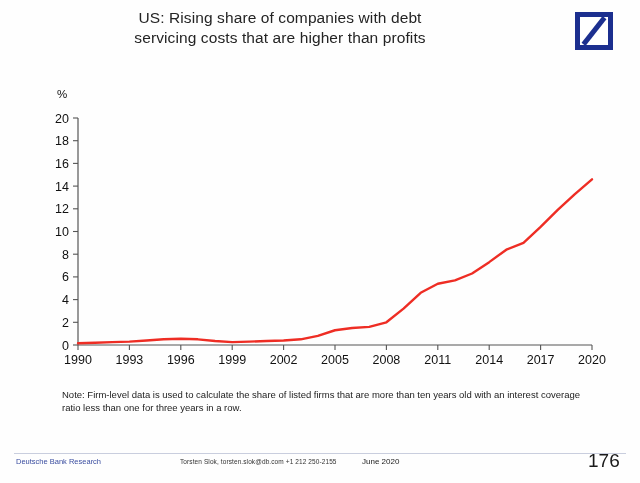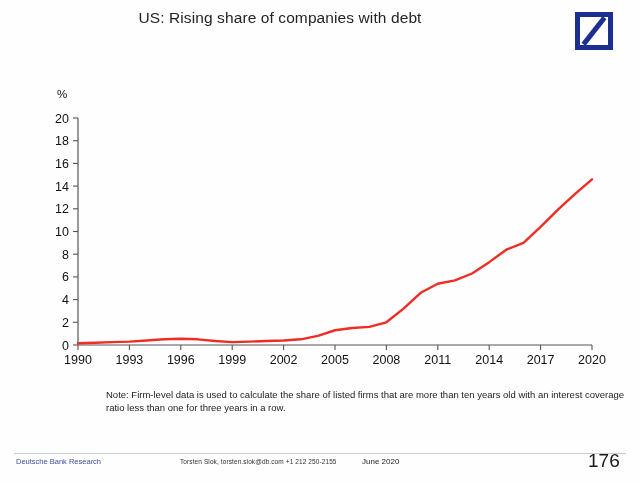--- a/index.html
+++ b/index.html
@@ -108,21 +108,20 @@
 
   
   #note {
     position: absolute;
     left: 62px;
     top: 388px;
     width: 520px;
     font-size: 9.5px;
     line-height: 13px;
     color: #222;
-    margin-left: 44px;
   }
   #source {
     position: absolute;
     left: 80px;
     top: 435px;
     width: 470px;
     text-align: center;
     font-size: 9.5px;
     color: #9aa6c4;
   }
@@ -164,20 +163,21 @@
     color: #1a1a1a;
   }
 </style>
 </head>
 <body>
 
 <div id="slide">
 
   <div id="header-title">
     <div>US: Rising share of companies with debt</div>
+    <div>servicing costs that are higher than profits</div>
   </div>
 
   <div id="db-logo">
     <div class="inner">
       <div class="slash"></div>
     </div>
   </div>
 
   <div id="y-unit">%</div>
 

